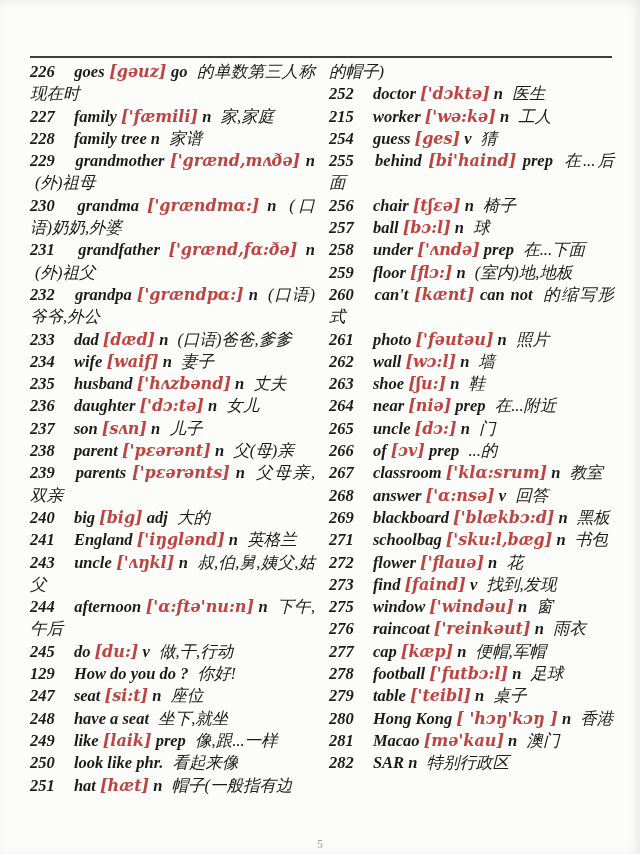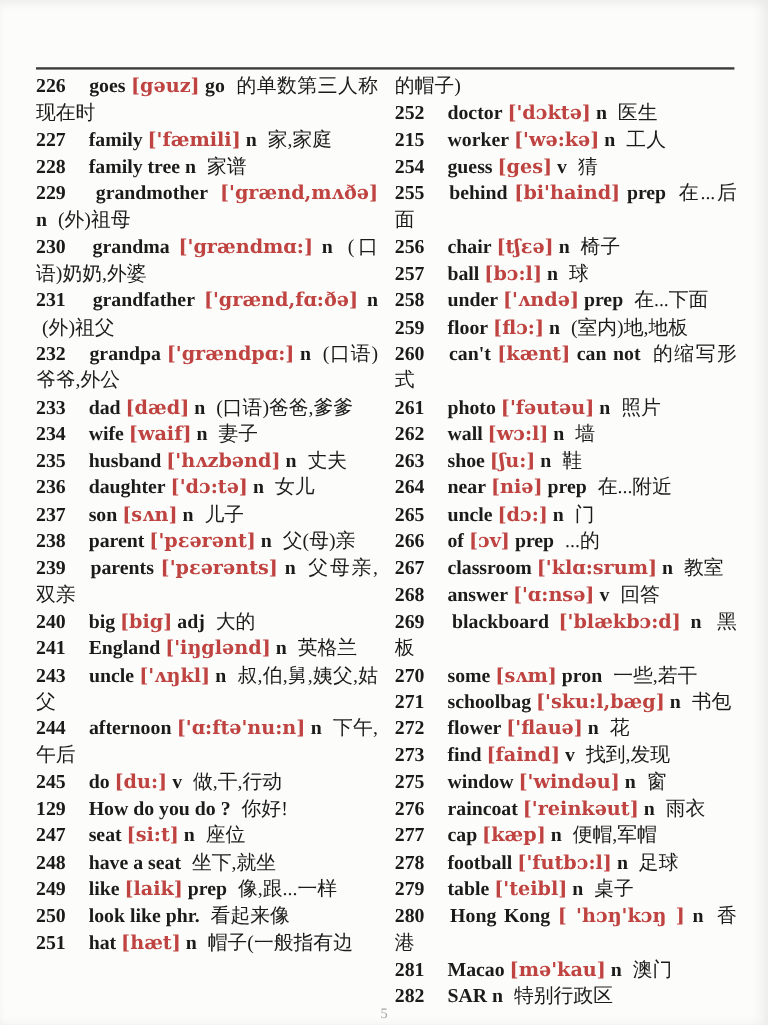--- a/index.html
+++ b/index.html
@@ -17,21 +17,21 @@
     box-shadow:inset -6px 0 10px rgba(0,0,0,0.05), inset 0 4px 8px rgba(0,0,0,0.03);
   }
   .divider{
     position:absolute;left:30px;top:56px;width:582px;
     border-top:2px solid #3d3d3d;height:0;
   }
   .columns{
     position:absolute;left:30px;top:61px;width:584px;
     display:flex;gap:14px;align-items:flex-start;
   }
-  .col{width:285px;}
+  .col{width:285px;font-style:italic;}
   p.entry{
     margin:0;padding:0;
     font-size:16.5px;line-height:22.3px;
     text-align:justify;
     word-break:break-word;
   }
   .no{font-weight:bold;margin-right:15px;}
   .word{font-weight:bold;}
   .phon{
     font-weight:bold;color:#bf4340;
@@ -93,21 +93,20 @@
         <p class="entry"><span class="no">260</span> <span class="word">can't</span> <span class="phon">[kænt]</span> <span class="note">can not</span> <span class="meaning">的缩写形式</span> </p>
         <p class="entry"><span class="no">261</span> <span class="word">photo</span> <span class="phon">['fəutəu]</span> <span class="pos">n</span> <span class="meaning">照片</span> </p>
         <p class="entry"><span class="no">262</span> <span class="word">wall</span> <span class="phon">[wɔ:l]</span> <span class="pos">n</span> <span class="meaning">墙</span> </p>
         <p class="entry"><span class="no">263</span> <span class="word">shoe</span> <span class="phon">[ʃu:]</span> <span class="pos">n</span> <span class="meaning">鞋</span> </p>
         <p class="entry"><span class="no">264</span> <span class="word">near</span> <span class="phon">[niə]</span> <span class="pos">prep</span> <span class="meaning">在...附近</span> </p>
         <p class="entry"><span class="no">265</span> <span class="word">uncle</span> <span class="phon">[dɔ:]</span> <span class="pos">n</span> <span class="meaning">门</span> </p>
         <p class="entry"><span class="no">266</span> <span class="word">of</span> <span class="phon">[ɔv]</span> <span class="pos">prep</span> <span class="meaning">...的</span> </p>
         <p class="entry"><span class="no">267</span> <span class="word">classroom</span> <span class="phon">['klɑ:srum]</span> <span class="pos">n</span> <span class="meaning">教室</span> </p>
         <p class="entry"><span class="no">268</span> <span class="word">answer</span> <span class="phon">['ɑ:nsə]</span> <span class="pos">v</span> <span class="meaning">回答</span> </p>
         <p class="entry"><span class="no">269</span> <span class="word">blackboard</span> <span class="phon">['blækbɔ:d]</span> <span class="pos">n</span> <span class="meaning">黑板</span> </p>
-        <p class="entry"><span class="no">270</span> <span class="word">some</span> <span class="phon">[sʌm]</span> <span class="pos">pron</span> <span class="meaning">一些,若干</span> </p>
         <p class="entry"><span class="no">271</span> <span class="word">schoolbag</span> <span class="phon">['sku:l,bæg]</span> <span class="pos">n</span> <span class="meaning">书包</span> </p>
         <p class="entry"><span class="no">272</span> <span class="word">flower</span> <span class="phon">['flauə]</span> <span class="pos">n</span> <span class="meaning">花</span> </p>
         <p class="entry"><span class="no">273</span> <span class="word">find</span> <span class="phon">[faind]</span> <span class="pos">v</span> <span class="meaning">找到,发现</span> </p>
         <p class="entry"><span class="no">275</span> <span class="word">window</span> <span class="phon">['windəu]</span> <span class="pos">n</span> <span class="meaning">窗</span> </p>
         <p class="entry"><span class="no">276</span> <span class="word">raincoat</span> <span class="phon">['reinkəut]</span> <span class="pos">n</span> <span class="meaning">雨衣</span> </p>
         <p class="entry"><span class="no">277</span> <span class="word">cap</span> <span class="phon">[kæp]</span> <span class="pos">n</span> <span class="meaning">便帽,军帽</span> </p>
         <p class="entry"><span class="no">278</span> <span class="word">football</span> <span class="phon">['futbɔ:l]</span> <span class="pos">n</span> <span class="meaning">足球</span> </p>
         <p class="entry"><span class="no">279</span> <span class="word">table</span> <span class="phon">['teibl]</span> <span class="pos">n</span> <span class="meaning">桌子</span> </p>
         <p class="entry"><span class="no">280</span> <span class="word">Hong Kong</span> <span class="phon">[ 'hɔŋ'kɔŋ ]</span> <span class="pos">n</span> <span class="meaning">香港</span> </p>
         <p class="entry"><span class="no">281</span> <span class="word">Macao</span> <span class="phon">[mə'kau]</span> <span class="pos">n</span> <span class="meaning">澳门</span> </p>

